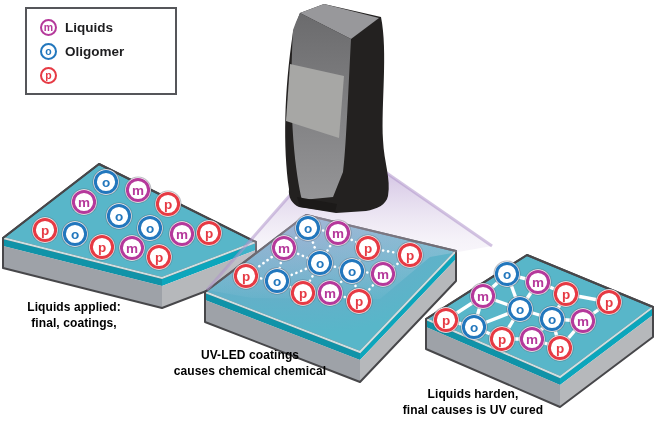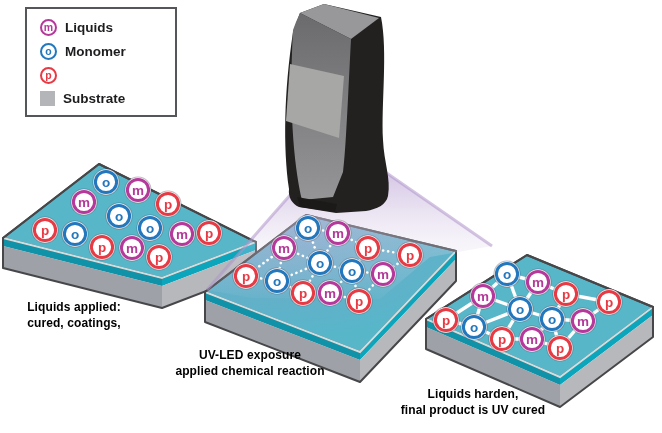--- a/index.html
+++ b/index.html
@@ -332,37 +332,33 @@
     </svg>
   </div>
 
   <div class="legend">
     <div class="lgrow">
       <span class="lg-circle" style="border-color: rgb(181, 57, 155); color: rgb(181, 57, 155);">m</span>
       <span>Liquids</span>
     </div>
     <div class="lgrow">
       <span class="lg-circle" style="border-color: rgb(34, 119, 189); color: rgb(34, 119, 189);">o</span>
-      <span>Monomer</span>
+      <span>Oligomer</span>
     </div>
     <div class="lgrow">
       <span class="lg-circle" style="border-color: rgb(230, 58, 68); color: rgb(230, 58, 68);">p</span>
     </div>
-    <div class="lgrow">
-      <span class="lg-square" style="background: rgb(179, 181, 184);"></span>
-      <span>Substrate</span>
-    </div>
   </div>
 
   <div class="caption" style="left:74px;top:300px">
     <div>Liquids applied:</div>
-    <div>cured, coatings,</div>
+    <div>final, coatings,</div>
   </div>
   <div class="caption" style="left:250px;top:348px">
-    <div>UV-LED exposure</div>
-    <div>applied chemical reaction</div>
+    <div>UV-LED coatings</div>
+    <div>causes chemical chemical</div>
   </div>
   <div class="caption" style="left:473px;top:387px">
     <div>Liquids harden,</div>
-    <div>final product is UV cured</div>
+    <div>final causes is UV cured</div>
   </div>
 
 </div>
 
 </body></html>

